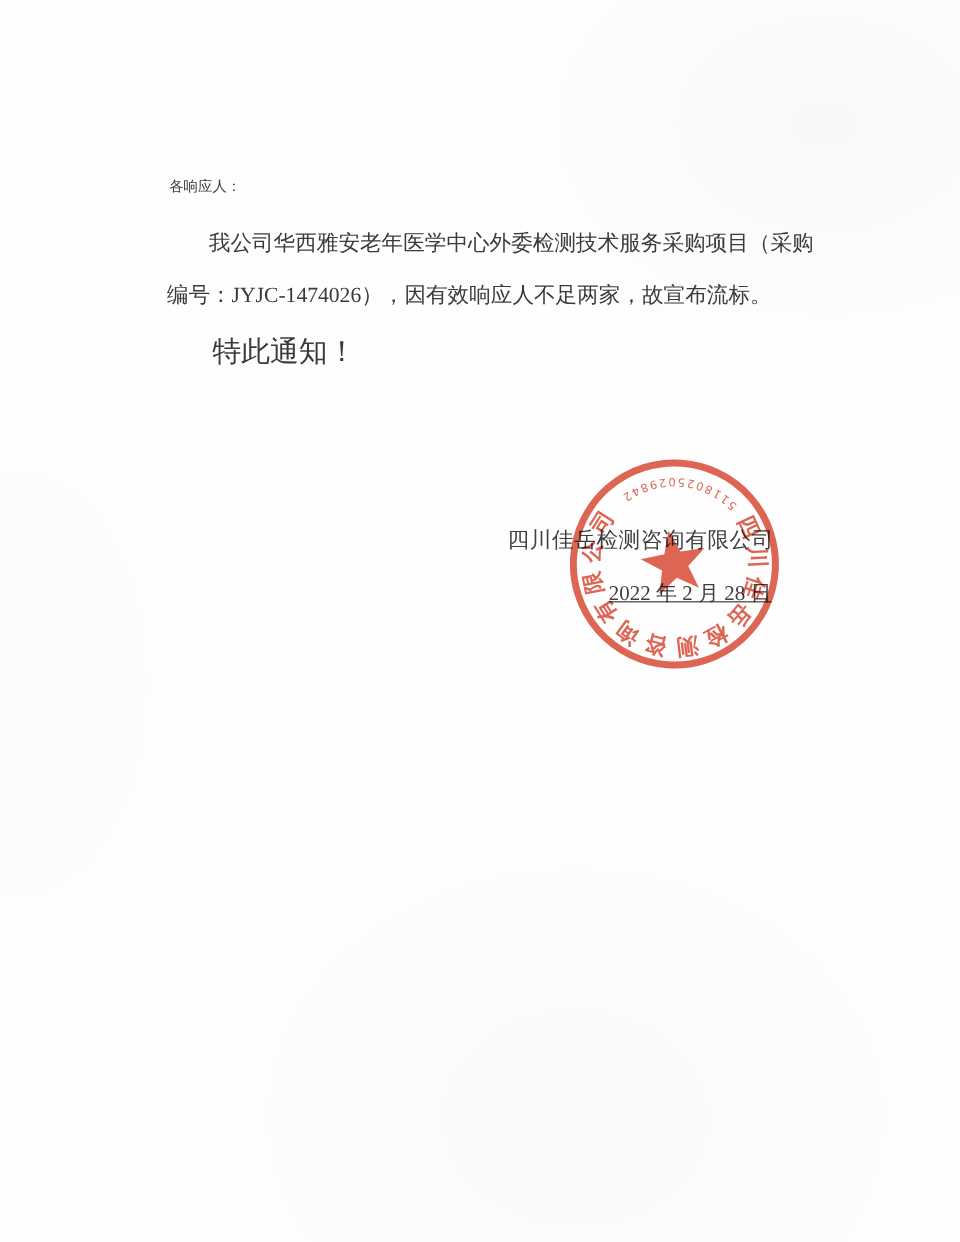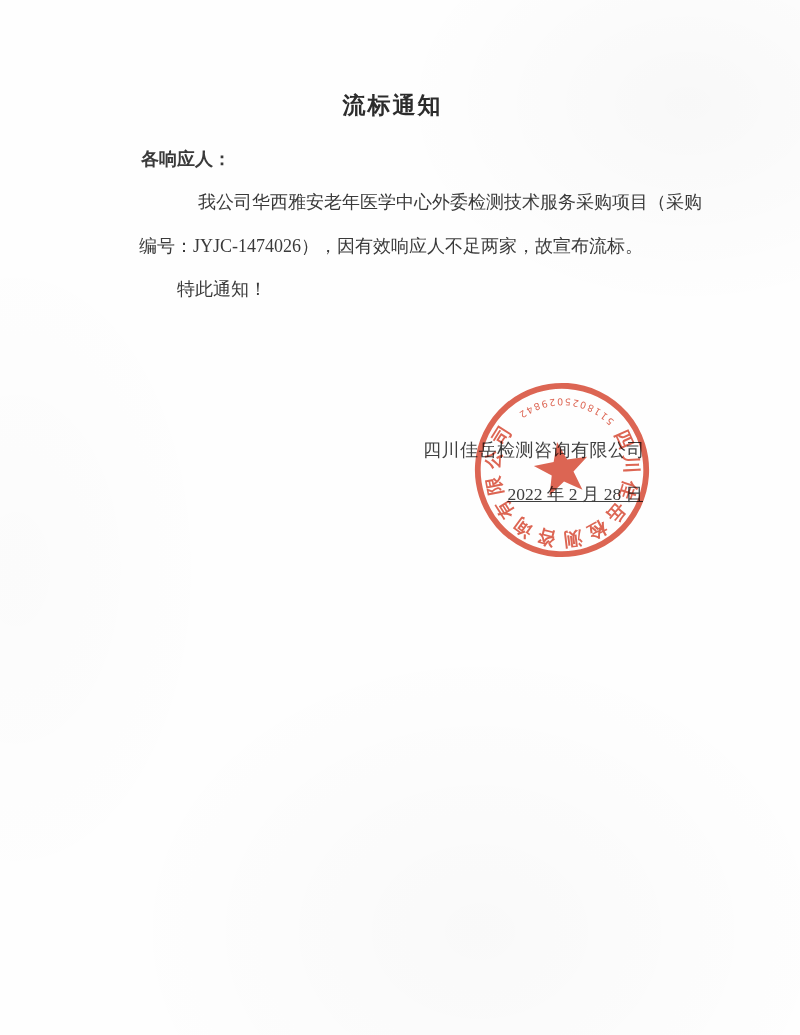--- a/index.html
+++ b/index.html
@@ -25,24 +25,24 @@
     top: 90px;
     left: 140px;
     width: 505px;
     text-align: center;
     font-size: 23px;
     font-weight: bold;
     letter-spacing: 2px;
     color: #2c2c2c;
     white-space: nowrap;
   }
-  .salutation { top: 147px; left: 141px; font-size: 18px; font-weight: bold; }
-  .body-line-1 { top: 190px; left: 174px; font-size: 18px; margin-left: 24px; }
+  .salutation { top: 147px; left: 141px; font-size: 12px; }
+  .body-line-1 { top: 190px; left: 174px; font-size: 18px; }
   .body-line-2 { top: 234px; left: 139px; font-size: 18px; }
-  .closing     { top: 277px; left: 177px; font-size: 18px; }
+  .closing     { top: 277px; left: 177px; font-size: 24px; }
   .sig-company { top: 438px; right: 155px; font-size: 18px; letter-spacing: 0.5px; color: #3f3f3f; }
   .sig-date    { top: 482px; right: 157px; font-size: 17.5px; color: #3f3f3f; text-decoration: underline; }
   .seal-wrap {
     top: 370px;
     left: 462px;
     width: 200px;
     height: 200px;
     mix-blend-mode: multiply;
     opacity: 0.88;
   }
@@ -57,21 +57,20 @@
     font-family: "DejaVu Sans", sans-serif;
     font-size: 9px;
     letter-spacing: 2.1px;
   }
 </style>
 </head>
 <body>
 
 <div class="page">
 
-  <div class="abs doc-title">流标通知</div>
 
   <div class="abs salutation">各响应人：</div>
 
   <div class="abs body-line-1">我公司华西雅安老年医学中心外委检测技术服务采购项目（采购</div>
 
   <div class="abs body-line-2">编号：JYJC-1474026），因有效响应人不足两家，故宣布流标。</div>
 
   <div class="abs closing">特此通知！</div>
 
   <div class="abs sig-company">四川佳岳检测咨询有限公司</div>

